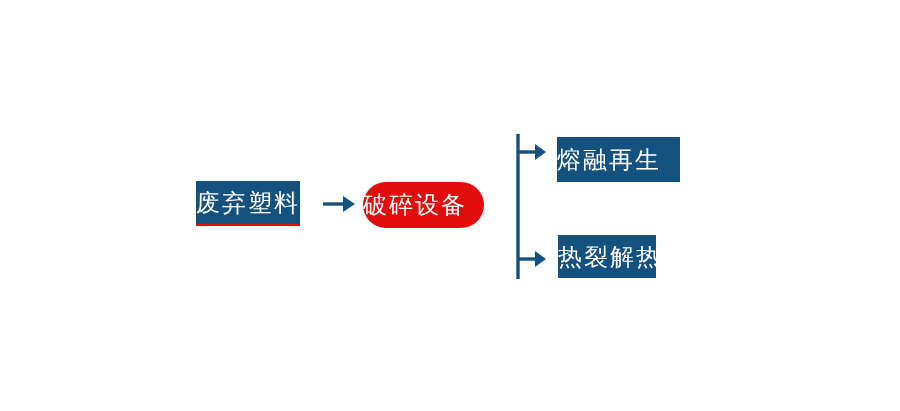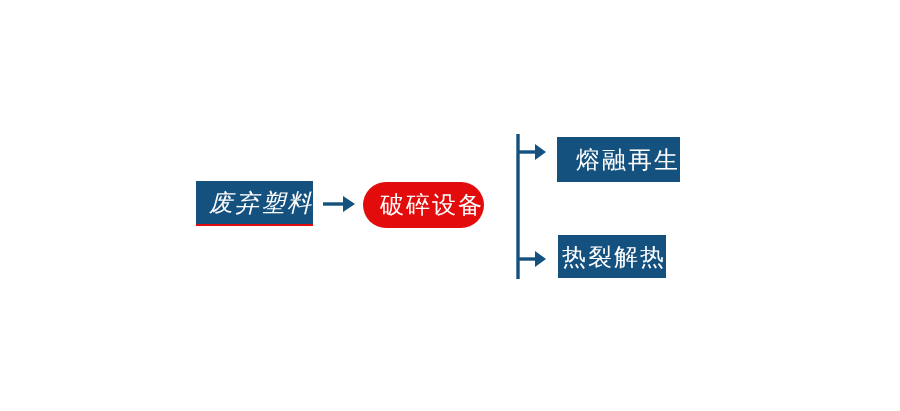--- a/index.html
+++ b/index.html
@@ -12,46 +12,45 @@
     position: relative;
     width: 900px;
     height: 411px;
     background: var(--background, #ffffff);
     overflow: hidden;
   }
   .node {
     position: absolute;
     display: flex;
     align-items: center;
-    justify-content: flex-end;
+    justify-content: flex-start;
     box-sizing: border-box;
   }
   .node .label {
     color: var(--text, #ffffff);
     font-size: 24px;
     letter-spacing: 2px;
     font-weight: 400;
     white-space: nowrap;
   }
   .node-blue { background: var(--node-blue, #15517e); }
   .node-red  { background: var(--node-red,  #e20c0c); }
 
   #node-waste-plastic {
-    left: 196px; top: 181px; width: 117px; height: 45px;
+    left: 196px; top: 181px; width: 104px; height: 45px;
     border-bottom: 2px solid var(--underline-red, #e20c0c);
-    font-style: italic;
   }
   #node-crushing-equipment {
     left: 363px; top: 182px; width: 121px; height: 46px; border-radius: 23px;
   }
   #node-melt-regeneration {
     left: 557px; top: 137px; width: 123px; height: 45px;
   }
   #node-pyrolysis-heat {
-    left: 558px; top: 235px; width: 108px; height: 43px;
+    left: 558px; top: 235px; width: 98px; height: 43px;
   }
 
   .arrow-svg { position: absolute; display: block; }
   #arrow-main { left: 322px; top: 193px; }
   #branch-connector { left: 515px; top: 133px; }
 
   .arrow-line {
     stroke: var(--arrow-blue, #15517e);
     stroke-width: 3.4;
     fill: none;

